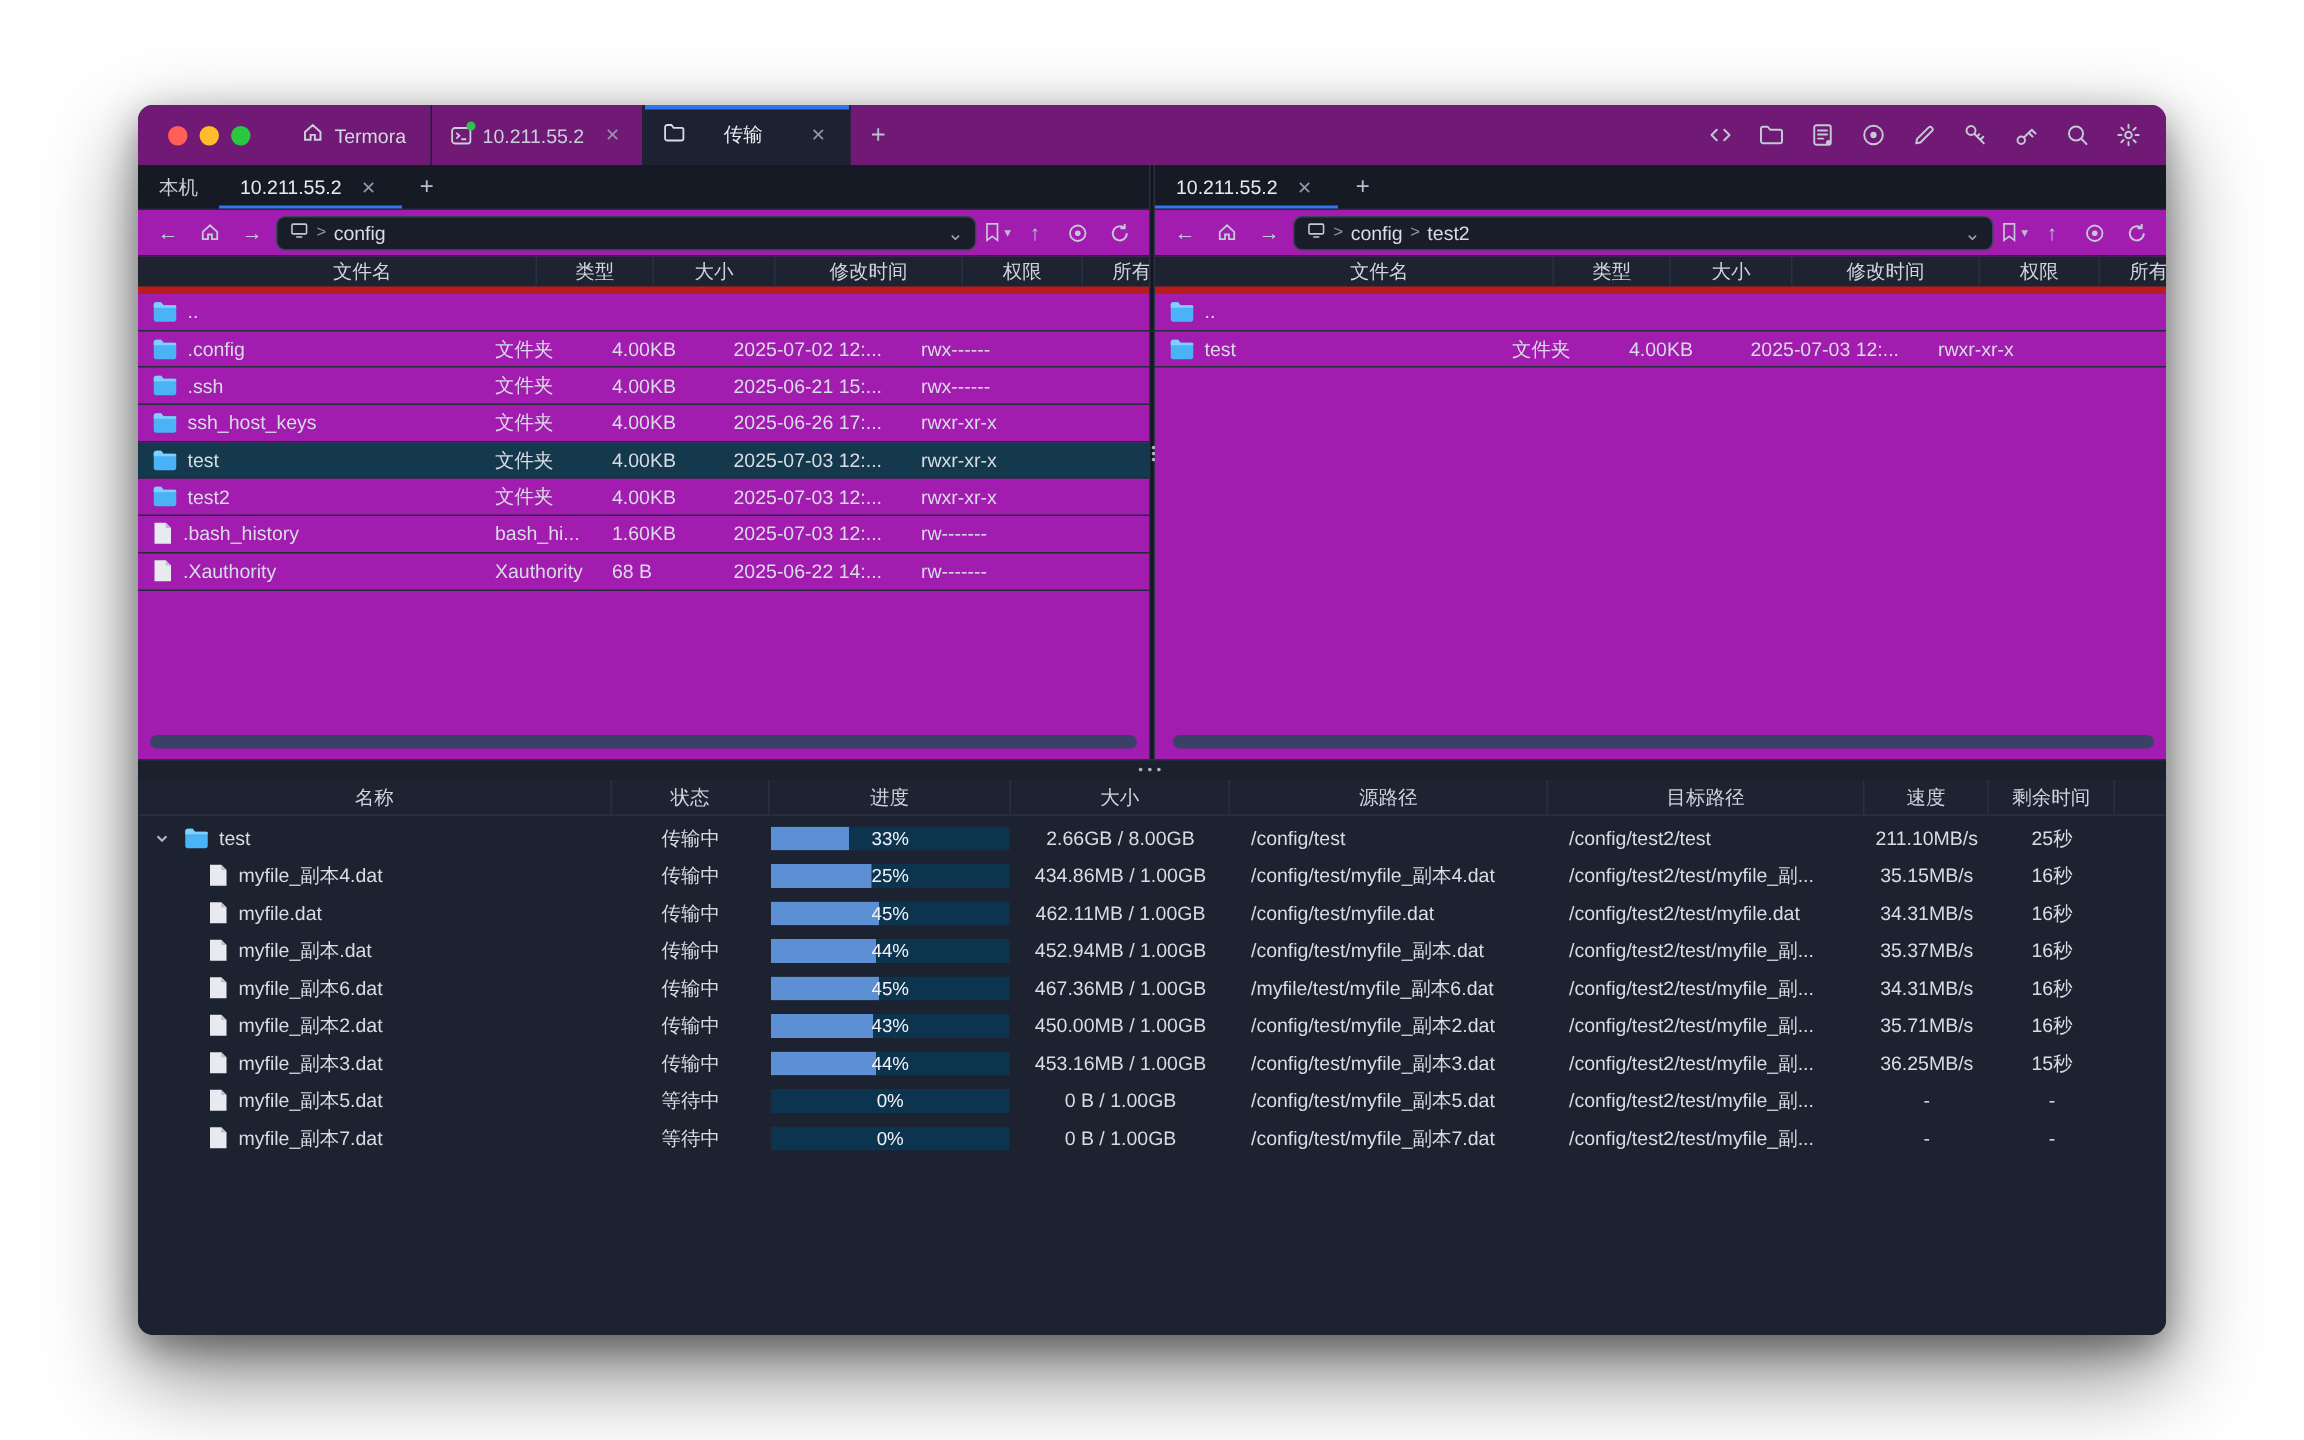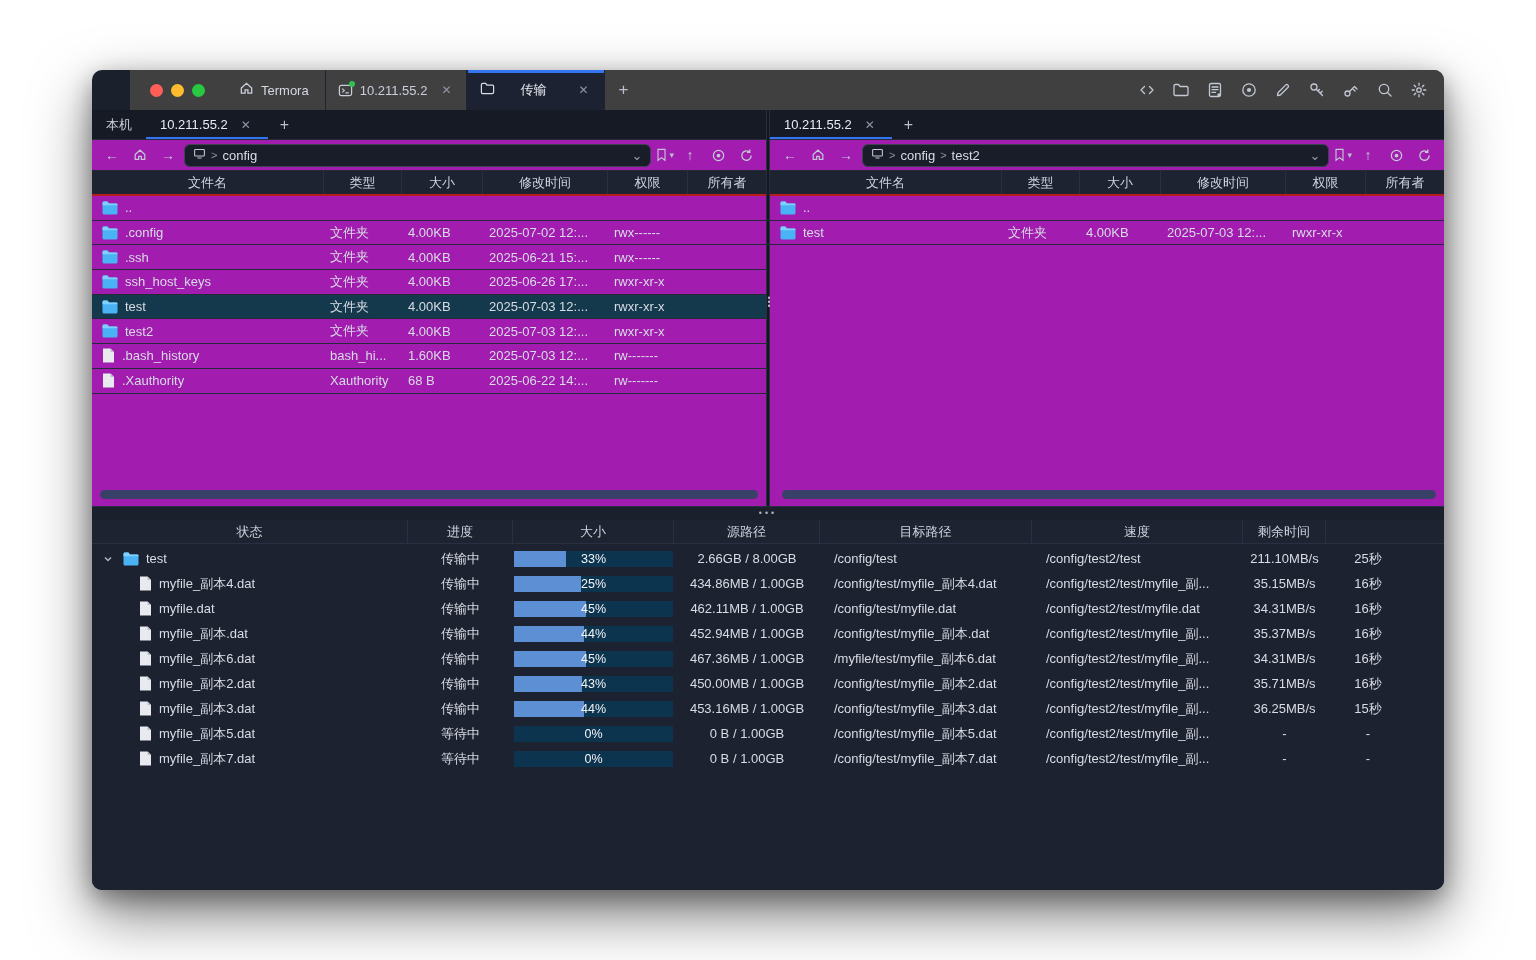--- a/index.html
+++ b/index.html
@@ -4,21 +4,21 @@
 <style>
   * { margin:0; padding:0; box-sizing:border-box; }
   html,body { width:1536px; height:960px; background:#ffffff; font-family:"Liberation Sans", sans-serif; overflow:hidden; }
   .window {
     position:absolute; left:92px; top:70px; width:1352px; height:820px;
     background:#1B202D; border-radius:10px; overflow:hidden;
     box-shadow:0 25px 60px rgba(0,0,0,.5), 0 8px 24px rgba(0,0,0,.35);
     color:#D8DCE5; font-size:13px;
   }
   
-  .titlebar { height:40px; background:#404040; display:flex; align-items:stretch; position:relative;margin-left:38px; }
+  .titlebar { height:40px; background:#701a75; display:flex; align-items:stretch; position:relative; }
   .traffic { display:flex; align-items:center; gap:8px; padding:0 18px 0 20px; }
   .light { width:13px; height:13px; border-radius:50%; }
   .light.r{background:#FF5F57}.light.y{background:#FEBC2E}.light.g{background:#28C840}
   .apptab { display:flex; align-items:center; gap:7px; padding:0 16px; color:#D4D8E2; }
   .ttab { display:flex; align-items:center; gap:7px; padding:0 12px; border-left:1px solid #1d2330; border-right:1px solid #1d2330; color:#C9CEDA; position:relative; cursor:default; }
   .ttab.active { background:#1C2232; color:#E8EBF2;gap:25px; }
   .ttab.active::before { content:""; position:absolute; top:0; left:0; right:0; height:3px; background:#3375F0; }
   .tclose { margin-left:4px; color:#8F96A6; font-size:12px; padding:1px 3px; border-radius:3px; }
   .newtab-btn { display:flex; align-items:center; padding:0 14px; color:#B9BFCC; font-size:17px; }
   .toolbar { position:absolute; right:12px; top:0; height:40px; display:flex; align-items:center; gap:7px; }
@@ -38,21 +38,21 @@
   .ptab.active::after { content:""; position:absolute; bottom:0; left:0; right:0; height:2.5px; background:#3375F0; }
   .pplus { display:flex; align-items:center; padding:0 12px; color:#B9BFCC; font-size:16px; }
   .nav { height:31px; display:flex; align-items:center; gap:4px; padding:0 8px; border-bottom:1px solid #242A38; }
   .nav-btn { width:24px; height:24px; display:flex; align-items:center; justify-content:center; color:#C2C8D4; border-radius:4px; font-size:14px; }
   .crumbbox { flex:1; height:23px; background:#181D29; border:1px solid #3C4354; border-radius:6px; display:flex; align-items:center; gap:5px; padding:0 8px; color:#D8DCE5; }
   .crumbbox .chev-end { margin-left:auto; color:#9AA1B0; }
   .crumb-sep { color:#8F96A6; font-size:11px; }
   .bk-wrap { display:flex; align-items:center; }
   .caret { color:#B9BFCC; font-size:9px; margin-left:1px; }
   
-  .fhead { display:grid; grid-template-columns:232px 78px 81px 125px 80px 78px; height:25px; background:#1E2331; border-bottom:2px solid #b91c1c; }
+  .fhead { display:grid; grid-template-columns:232px 78px 81px 125px 80px 78px; height:25px; background:#1E2331; border-bottom:5px solid #b91c1c;padding-left:34px; }
   .fhead .hcell { display:flex; align-items:center; justify-content:center; color:#Ccolumn; color:#CFD4E0; border-right:1px solid #2A3043; font-size:13px; }
   .fhead .hcell:last-child { border-right:none; }
   .fbody { flex:1; position:relative; }
   .frow { display:grid; grid-template-columns:232px 78px 81px 125px 80px 78px; height:24.7px; border-bottom:1px solid #242A3A; align-items:center; }
   .frow.selected { background:#14394D; }
   .fcell { padding:0 6px; white-space:nowrap; overflow:hidden; color:#D8DCE5; }
   .fcell.name { display:flex; align-items:center; gap:7px; padding-left:10px; }
   .fcell svg { flex:0 0 auto; }
   .hscroll { position:absolute; bottom:7px; height:9px; background:#3A4168; border-radius:5px; }
   
@@ -457,20 +457,21 @@
       </div>
     </div>
   </div>
 
   <div class="hsplit">
     <div class="dots-h">•••</div>
   </div>
 
   <div class="transfer">
     <div class="thead">
+      <div class="hcell">名称</div>
       <div class="hcell">状态</div>
       <div class="hcell">进度</div>
       <div class="hcell">大小</div>
       <div class="hcell">源路径</div>
       <div class="hcell">目标路径</div>
       <div class="hcell">速度</div>
       <div class="hcell">剩余时间</div>
       <div class="hcell"></div>
     </div>
     <div class="tbody" id="tbody-transfer">

